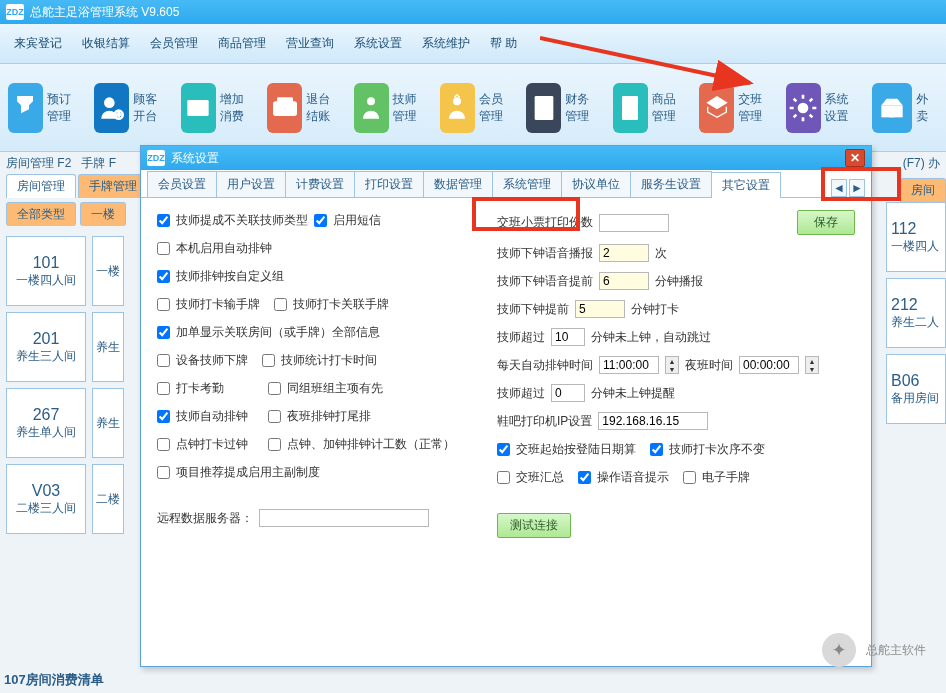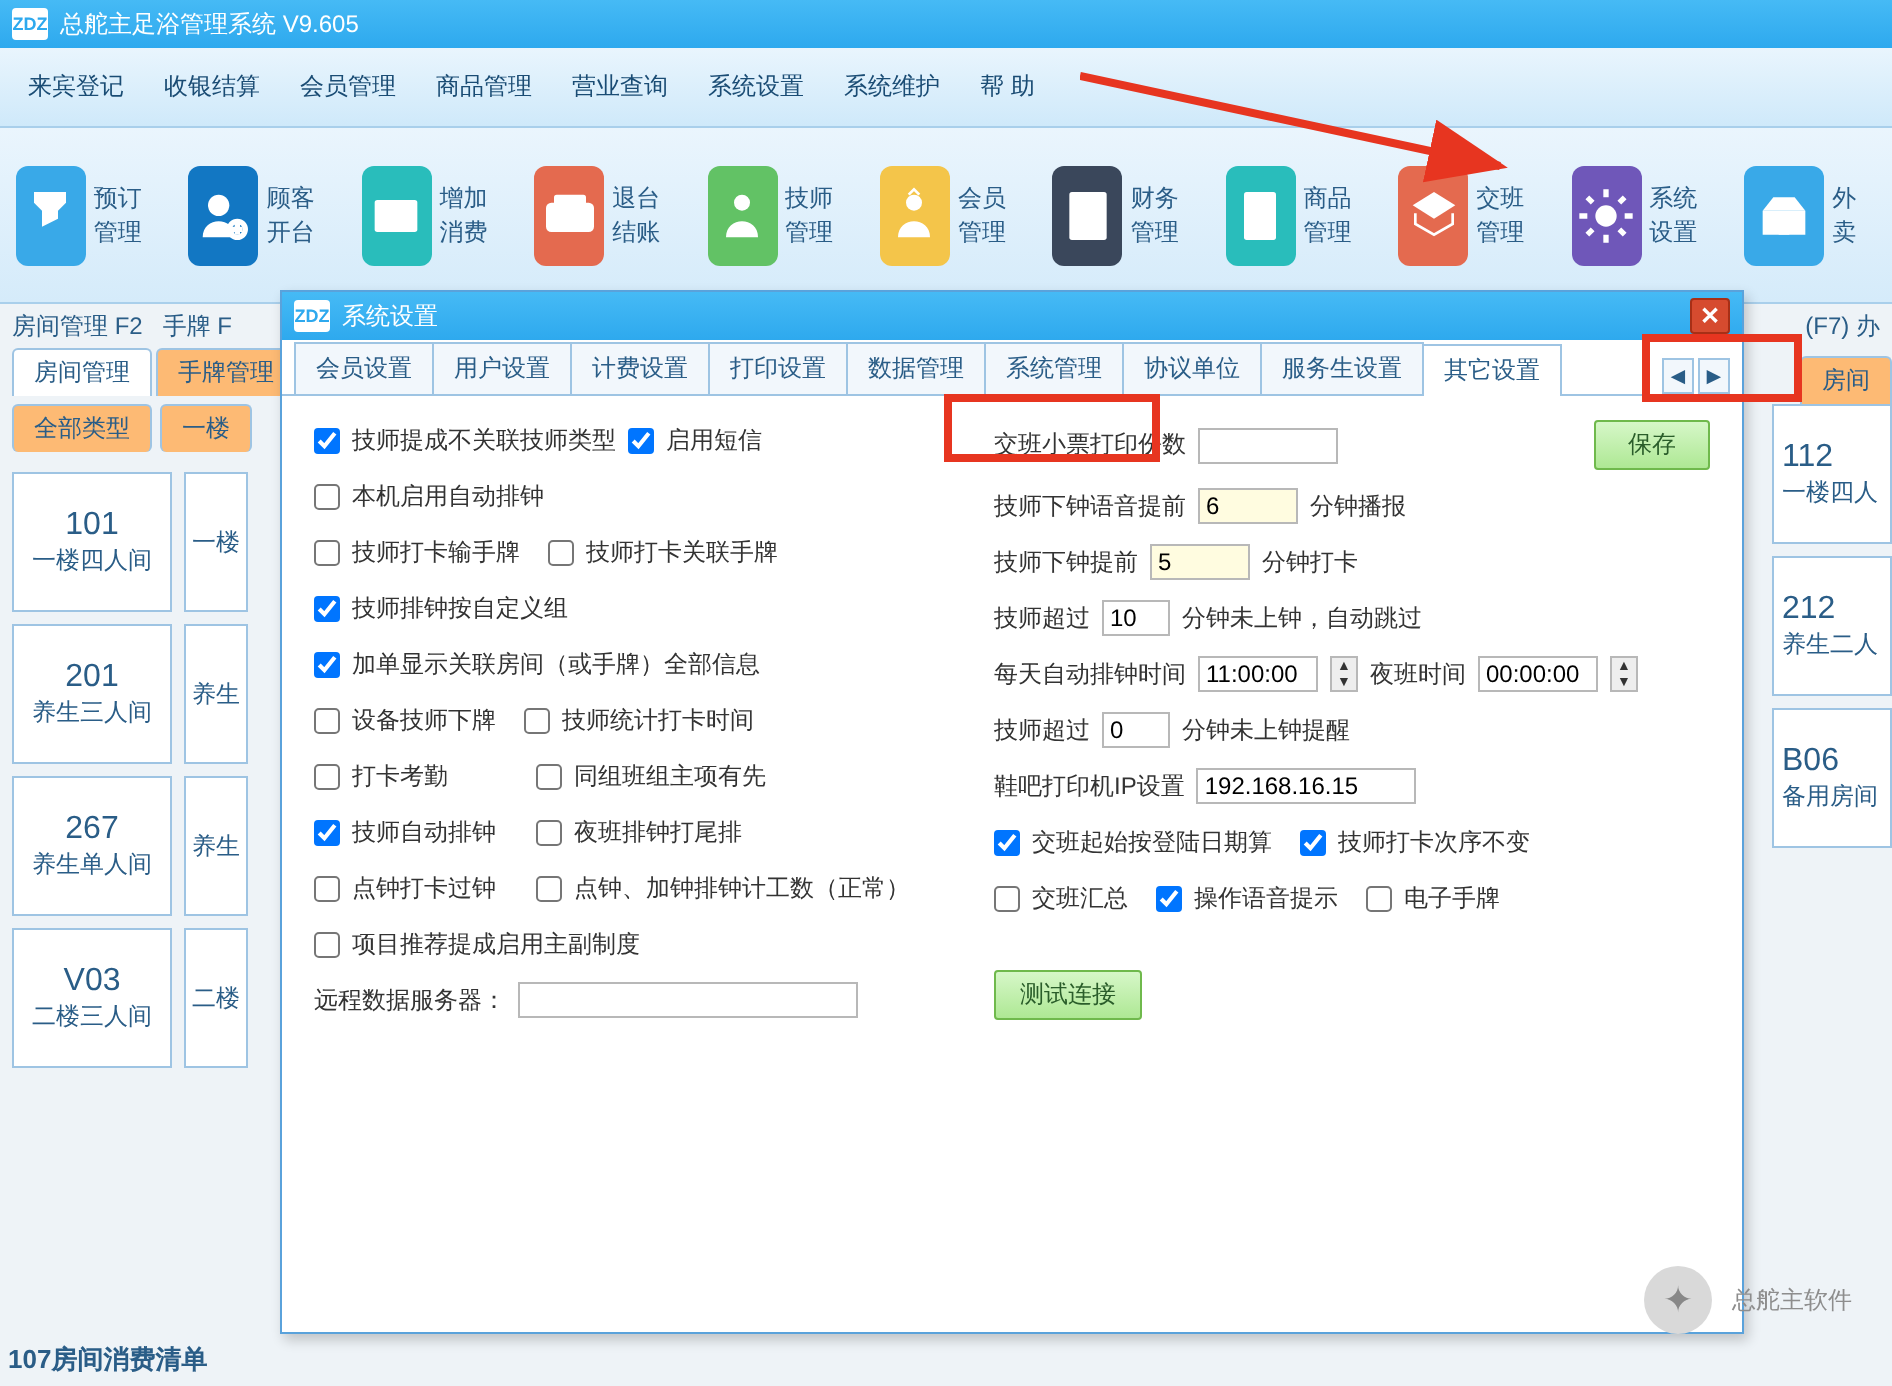--- a/index.html
+++ b/index.html
@@ -269,31 +269,31 @@
           <input type="checkbox" checked="" style="">
           <span>技师提成不关联技师类型</span>
           <input type="checkbox" checked="" style="">
           <span>启用短信</span>
         </div>
       <div class="row">
           <input type="checkbox" style="">
           <span>本机启用自动排钟</span>
         </div>
       <div class="row">
+          <input type="checkbox" checked="" style="">
+          <span>技师排钟按自定义组</span>
+        </div>
+      <div class="row">
           <input type="checkbox" style="">
           <span>技师打卡输手牌</span>
           <input type="checkbox" style="margin-left: 8px;">
           <span>技师打卡关联手牌</span>
         </div>
       <div class="row">
           <input type="checkbox" checked="" style="">
-          <span>技师排钟按自定义组</span>
-        </div>
-      <div class="row">
-          <input type="checkbox" checked="" style="">
           <span>加单显示关联房间（或手牌）全部信息</span>
         </div>
       <div class="row">
           <input type="checkbox" style="">
           <span>设备技师下牌</span>
           <input type="checkbox" style="margin-left: 8px;">
           <span>技师统计打卡时间</span>
         </div>
       <div class="row">
           <input type="checkbox" style="">
@@ -310,30 +310,35 @@
       <div class="row">
           <input type="checkbox" style="">
           <span>点钟打卡过钟</span>
           <input type="checkbox" style="margin-left: 14px;">
           <span>点钟、加钟排钟计工数（正常）</span>
         </div>
       <div class="row">
           <input type="checkbox" style="">
           <span>项目推荐提成启用主副制度</span>
         </div>
-      <div class="row" style="">
+      <div class="row" style="margin-top:18px">
           <span>远程数据服务器：</span>
           <input type="text" style="width: 170px;">
         </div>
     </div>
     <div class="col" style="flex:1">
       <div class="row">
           <span>交班小票打印份数</span>
           <input type="text" style="width: 70px;">
           <div style="margin-left:auto"><button class="savebtn">保存</button></div>
+        </div>
+      <div class="row">
+          <span>技师下钟语音播报</span>
+          <input type="text" class="yel" style="width: 50px;" value="2">
+          <span>次</span>
         </div>
       <div class="row">
           <span>技师下钟语音提前</span>
           <input type="text" class="yel" style="width: 50px;" value="6">
           <span>分钟播报</span>
         </div>
       <div class="row">
           <span>技师下钟提前</span>
           <input type="text" class="yel" style="width: 50px;" value="5">
           <span>分钟打卡</span>

